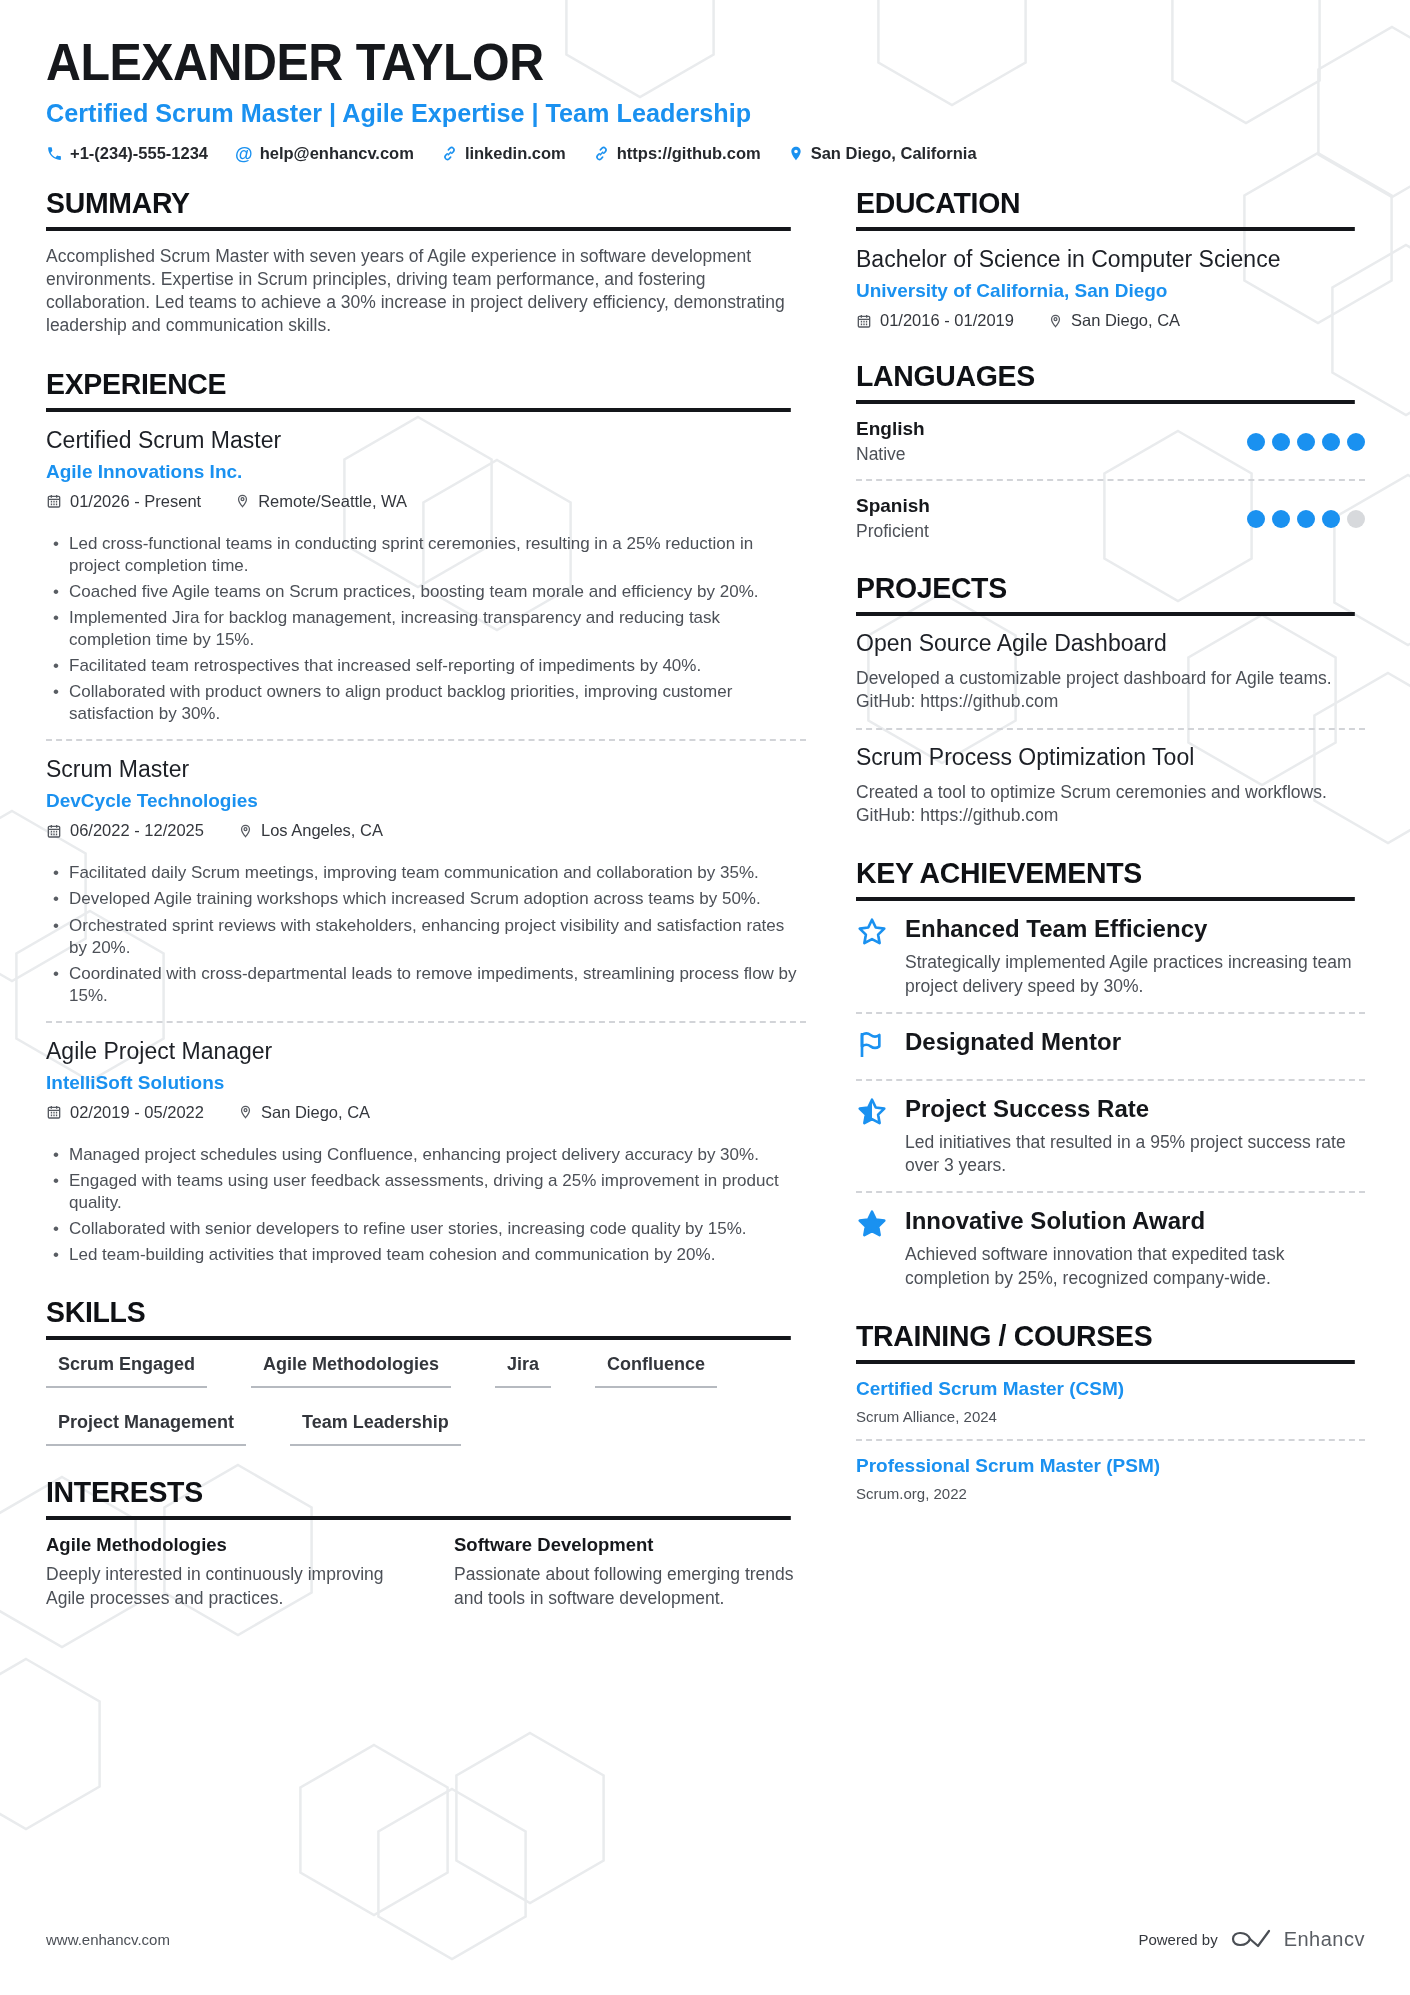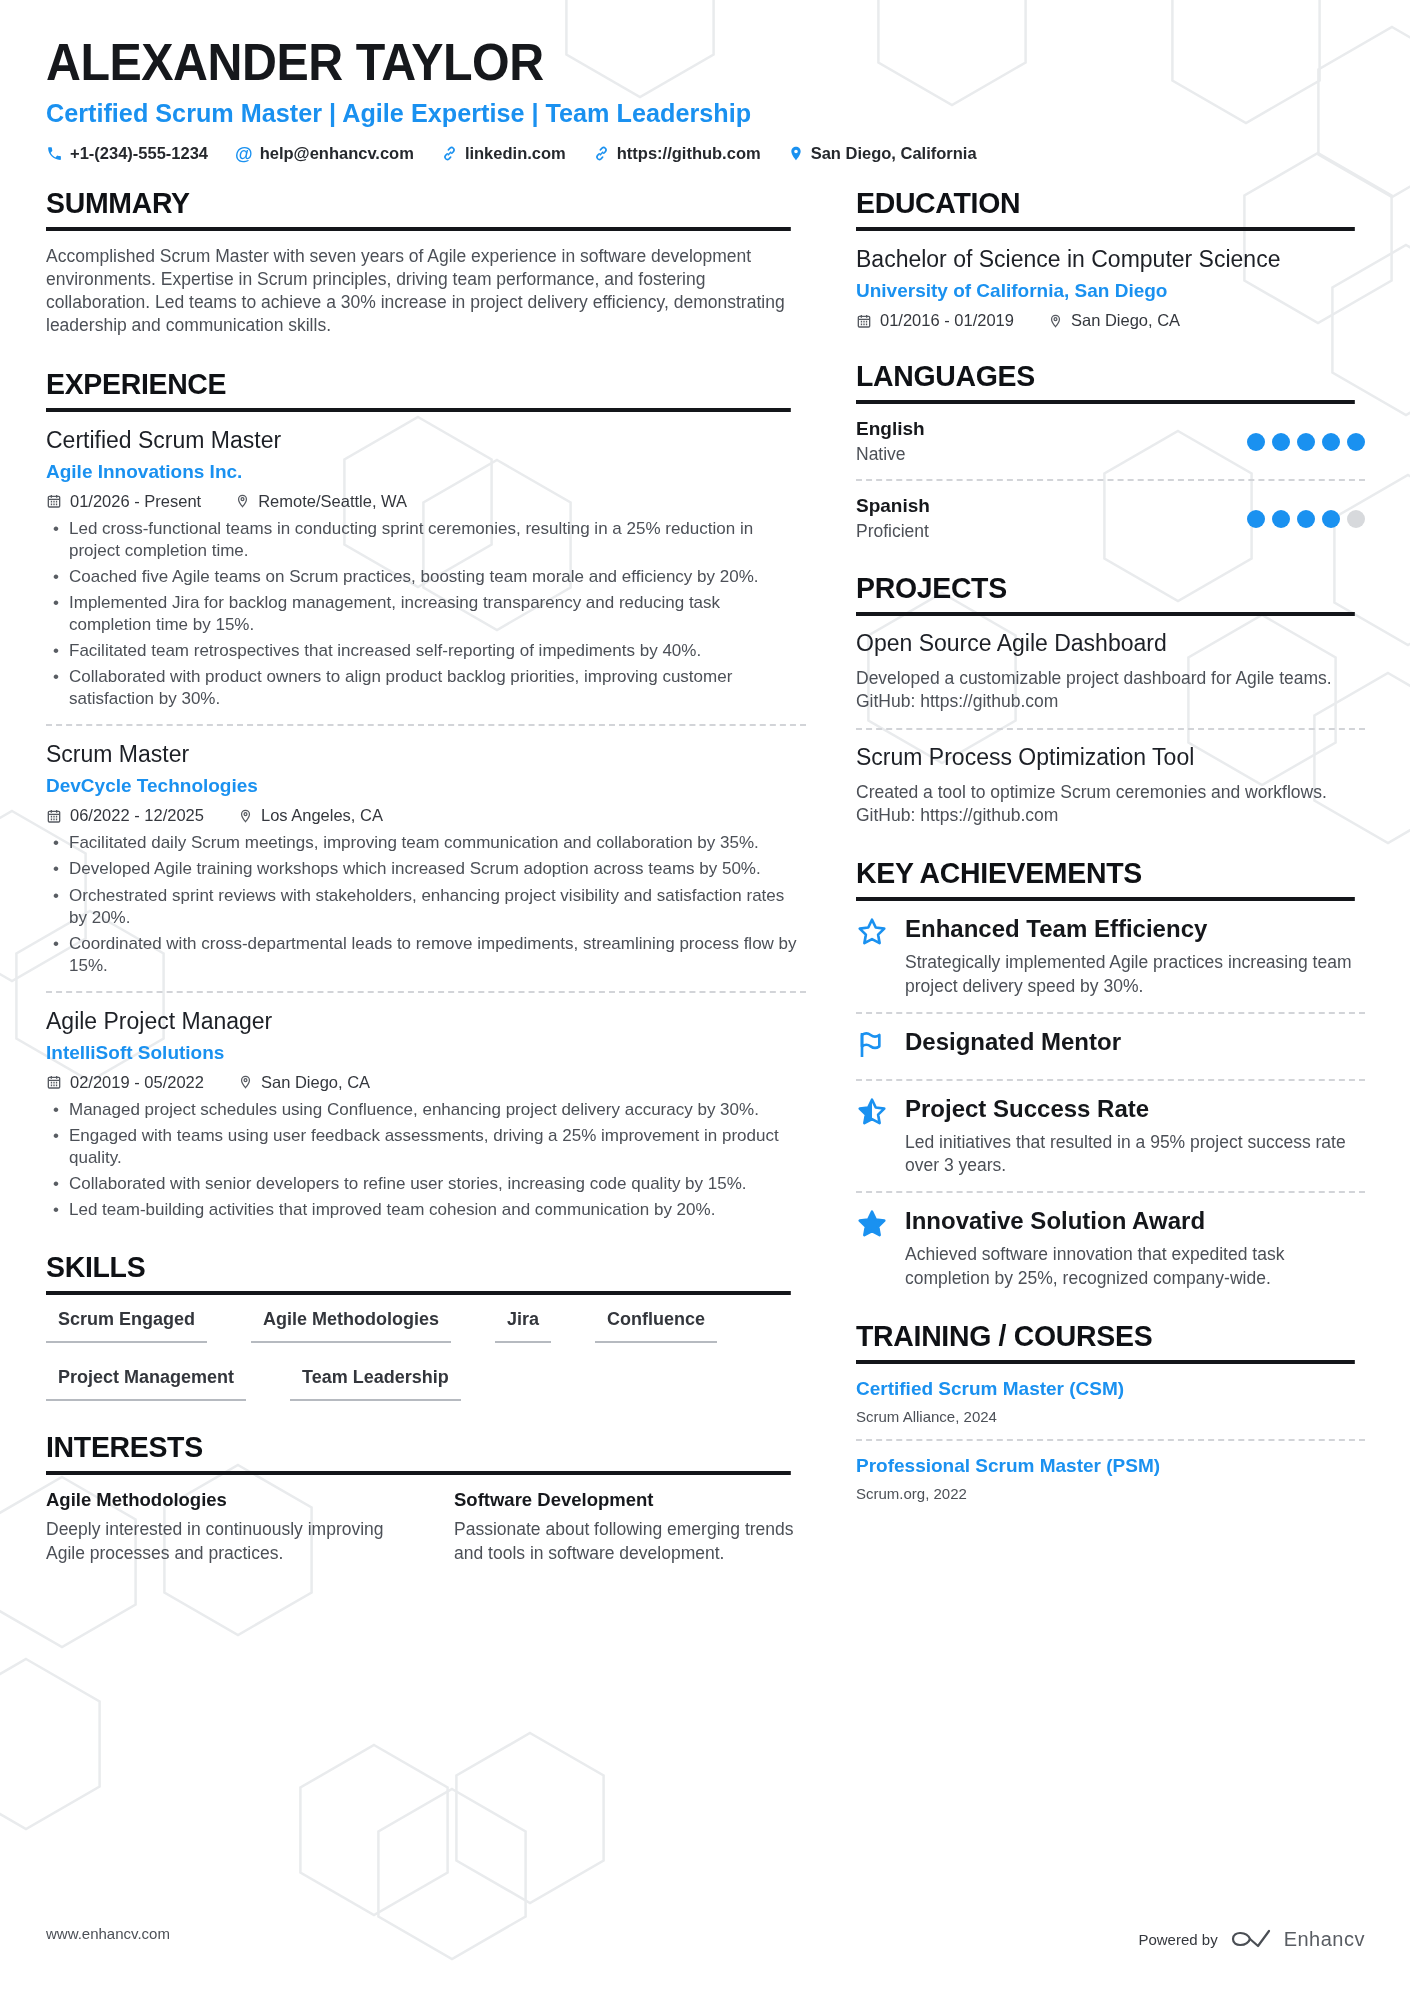--- a/index.html
+++ b/index.html
@@ -42,21 +42,21 @@
   }
   .body-text { font-size:17.5px; line-height:1.32; color:#4c5057; }
   .dashed-sep { border:none; border-top:2px dashed #d2d4d8; margin:14px 0; }
 
   
   .entry-title { font-size:23px; font-weight:400; color:#1d2026; line-height:1.22; margin-top:4px; }
   .entry-company { font-size:19px; font-weight:700; color:var(--accent); margin-top:7px; }
   .entry-meta { display:flex; align-items:center; gap:34px; margin-top:9px;
     font-size:16.5px; color:#34373d; }
   .meta-item { display:flex; align-items:center; gap:8px; }
-  .bullets { margin-top:7px; }
+  .bullets { margin-top:22px; }
   .bullets li { list-style:none; position:relative; padding-left:23px;
     font-size:17px; line-height:1.3; color:#4c5057; margin:4px 0; }
   .bullets li::before { content:"•"; position:absolute; left:7px; color:#595d63; }
 
   
   .tags { display:flex; flex-wrap:wrap; gap:24px 44px; margin-top:8px; }
   .tag { font-size:18px; font-weight:700; color:#33363c; padding:0 12px 11px;
     border-bottom:2px solid #b6bac0; }
 
   
@@ -81,21 +81,21 @@
   .ach-icon { flex:0 0 34px; padding-top:1px; }
   .ach-title { font-size:24px; font-weight:700; color:#15171b; }
   .ach-desc { font-size:17.5px; color:#4c5057; line-height:1.33; margin-top:8px; }
 
   
   .training-title { font-size:19px; font-weight:700; color:var(--accent); }
   .training-org { font-size:15px; color:#4c5057; margin-top:8px; }
 
   
   .footer { position:absolute; left:46px; right:45px; bottom:42px; z-index:1;
-    display:flex; justify-content:space-between; align-items:flex-start; }
+    display:flex; justify-content:space-between; align-items:center; }
   .footer-left { font-size:15px; color:#4c5057; }
   .footer-right { display:flex; align-items:center; gap:10px; }
   .powered { font-size:15px; color:#34373d; }
   .brand { font-size:20px; color:#595d63; letter-spacing:0.5px; }
 </style>
 </head>
 <body style="--accent: #1a91f0;">
 
 <svg class="hex-bg" width="1410" height="1995" viewBox="0 0 1410 1995">
   <defs>

